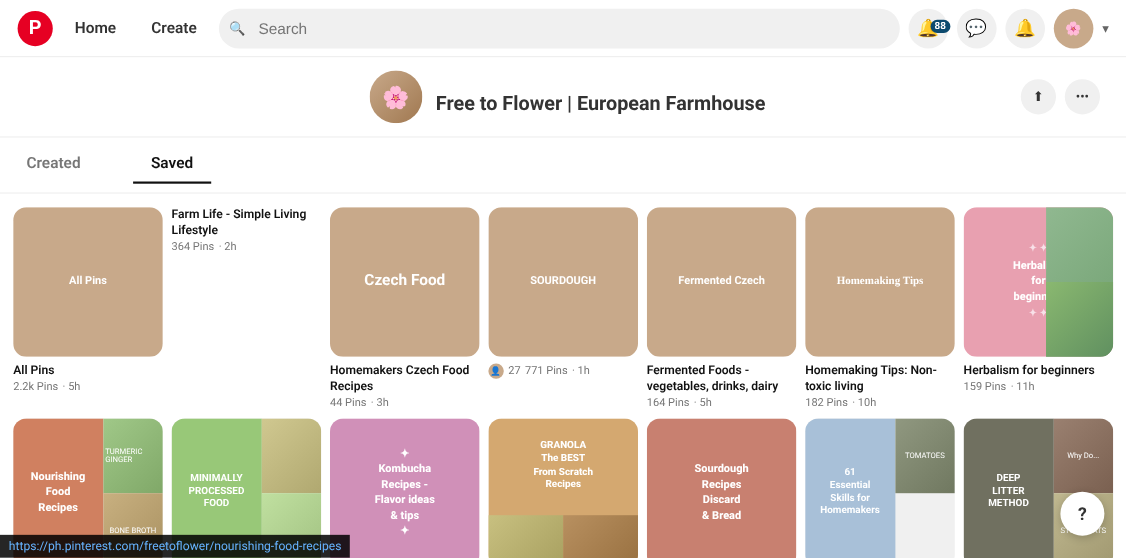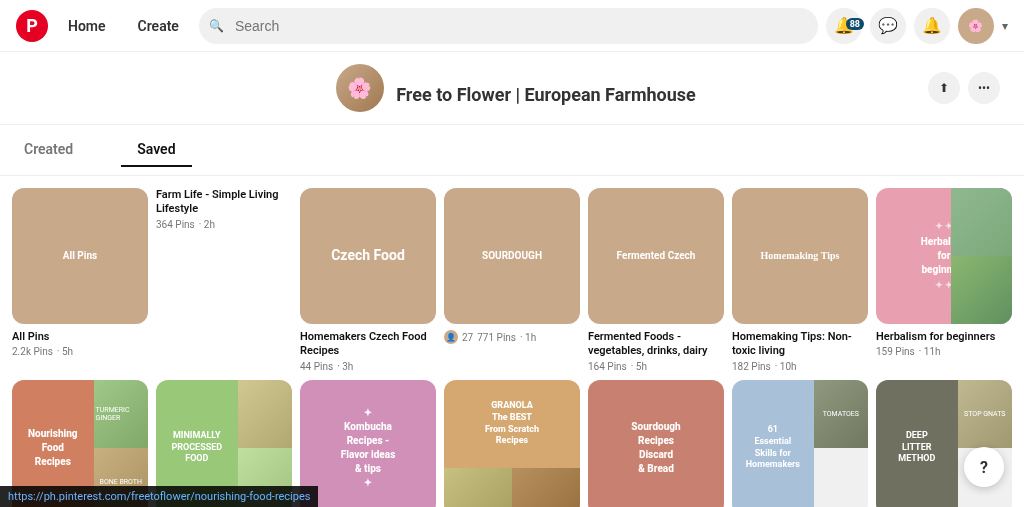--- a/index.html
+++ b/index.html
@@ -235,20 +235,21 @@
       </div>
     </div>
     </div>
 
   </div>
       <div class="board-item">
     <div class="board-cover" style="position:relative;">
       <div style="width:100%;height:100%;display:flex;">
       <div style="flex:1;background:#707060;display:flex;align-items:center;justify-content:center;text-align:center;padding:4px;font-weight:700;font-size:9px;color:white;line-height:1.3;">DEEP<br>LITTER<br>METHOD</div>
       <div style="width:40%;display:grid;grid-template-rows:1fr 1fr;">
+        <div style="background:linear-gradient(135deg,#9a8070,#7a6050);width:100%;height:100%;font-size:7px;color:white;display:flex;align-items:center;justify-content:center;padding:2px;text-align:center;">Why Do...</div>
         <div style="background:linear-gradient(135deg,#c0b890,#a09870);width:100%;height:100%;font-size:7px;color:white;display:flex;align-items:center;justify-content:center;padding:2px;text-align:center;">STOP GNATS</div>
       </div>
     </div>
     </div>
 
   </div>
     </div>
 </div>
 
 <div class="tooltip-bar">https://ph.pinterest.com/freetoflower/nourishing-food-recipes</div>

